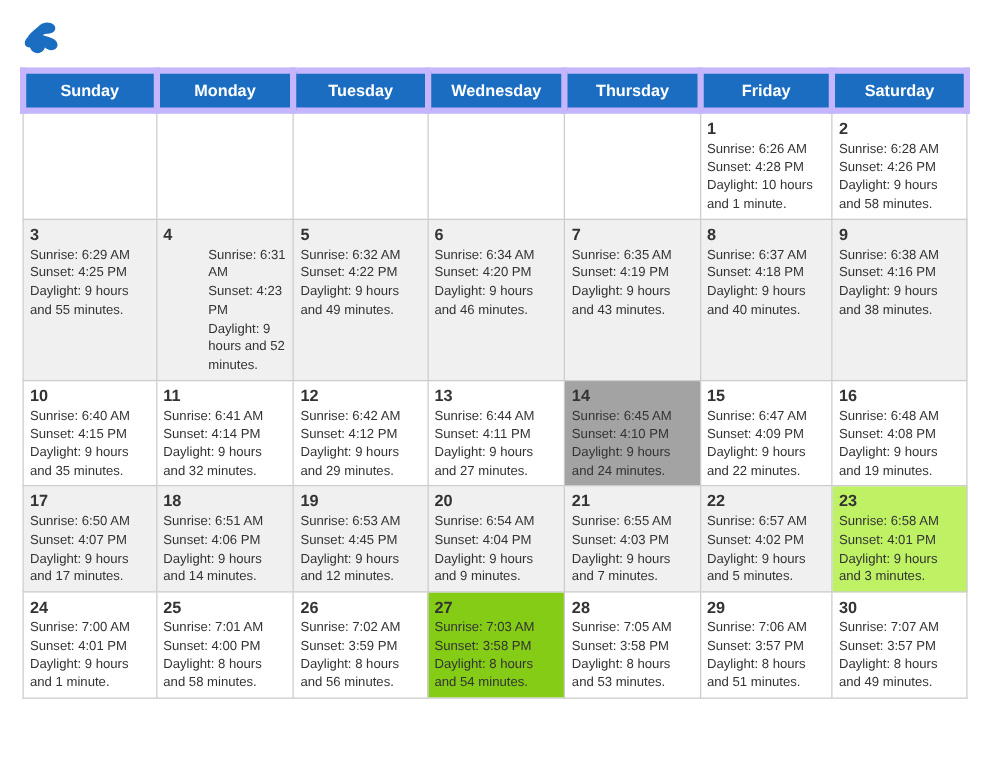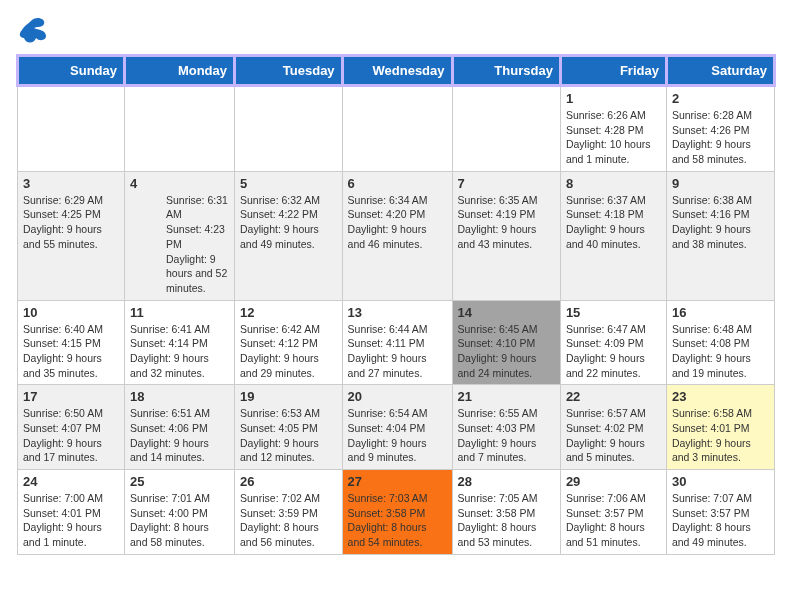--- a/index.html
+++ b/index.html
@@ -15,23 +15,23 @@
     .month-title { font-size: 38px; font-weight: 300; color: #333; line-height: 1.1; }
     .location-subtitle { font-size: 16px; color: #555; margin-top: 2px; }
     
     .calendar { width: 100%; border-collapse: collapse; }
     
     .calendar thead th {
       background: #1a6dc0;
       color: #fff;
       font-size: 13px;
       font-weight: bold;
-      text-align: right;
+      text-align: center;
       padding: 6px 6px;
-      border: 3px solid #c4b5fd;
+      border: 5px solid #c4b5fd;
     }
     
     .calendar tbody td {
       vertical-align: top;
       border: 1px solid #ccc;
       padding: 4px 5px;
       width: 113px;
       min-height: 80px;
       font-size: 11px;
       color: #333;
@@ -200,42 +200,42 @@
           </td>
           <td style="background: rgb(240, 240, 240);">
             <span class="day-number">18</span>
             <div class="day-info" style="white-space: pre-line;">Sunrise: 6:51 AM
 Sunset: 4:06 PM
 Daylight: 9 hours and 14 minutes.</div>
           </td>
           <td style="background: rgb(240, 240, 240);">
             <span class="day-number">19</span>
             <div class="day-info" style="white-space: pre-line;">Sunrise: 6:53 AM
-Sunset: 4:05 PM
+Sunset: 4:45 PM
 Daylight: 9 hours and 12 minutes.</div>
           </td>
           <td style="background: rgb(240, 240, 240);">
             <span class="day-number">20</span>
             <div class="day-info" style="white-space: pre-line;">Sunrise: 6:54 AM
 Sunset: 4:04 PM
 Daylight: 9 hours and 9 minutes.</div>
           </td>
           <td style="background: rgb(240, 240, 240);">
             <span class="day-number">21</span>
             <div class="day-info" style="white-space: pre-line;">Sunrise: 6:55 AM
 Sunset: 4:03 PM
 Daylight: 9 hours and 7 minutes.</div>
           </td>
           <td style="background: rgb(240, 240, 240);">
             <span class="day-number">22</span>
             <div class="day-info" style="white-space: pre-line;">Sunrise: 6:57 AM
 Sunset: 4:02 PM
 Daylight: 9 hours and 5 minutes.</div>
           </td>
-          <td style="background: #fef9c3;">
+          <td style="background: #bef264;">
             <span class="day-number">23</span>
             <div class="day-info" style="white-space: pre-line;">Sunrise: 6:58 AM
 Sunset: 4:01 PM
 Daylight: 9 hours and 3 minutes.</div>
           </td>
         </tr>
         <tr>
           <td style="background: rgb(255, 255, 255);">
             <span class="day-number">24</span>
             <div class="day-info" style="white-space: pre-line;">Sunrise: 7:00 AM
@@ -247,21 +247,21 @@
             <div class="day-info" style="white-space: pre-line;">Sunrise: 7:01 AM
 Sunset: 4:00 PM
 Daylight: 8 hours and 58 minutes.</div>
           </td>
           <td style="background: rgb(255, 255, 255);">
             <span class="day-number">26</span>
             <div class="day-info" style="white-space: pre-line;">Sunrise: 7:02 AM
 Sunset: 3:59 PM
 Daylight: 8 hours and 56 minutes.</div>
           </td>
-          <td style="background: #f97316;">
+          <td style="background: #84cc16;">
             <span class="day-number">27</span>
             <div class="day-info" style="white-space: pre-line;">Sunrise: 7:03 AM
 Sunset: 3:58 PM
 Daylight: 8 hours and 54 minutes.</div>
           </td>
           <td style="background: rgb(255, 255, 255);">
             <span class="day-number">28</span>
             <div class="day-info" style="white-space: pre-line;">Sunrise: 7:05 AM
 Sunset: 3:58 PM
 Daylight: 8 hours and 53 minutes.</div>

